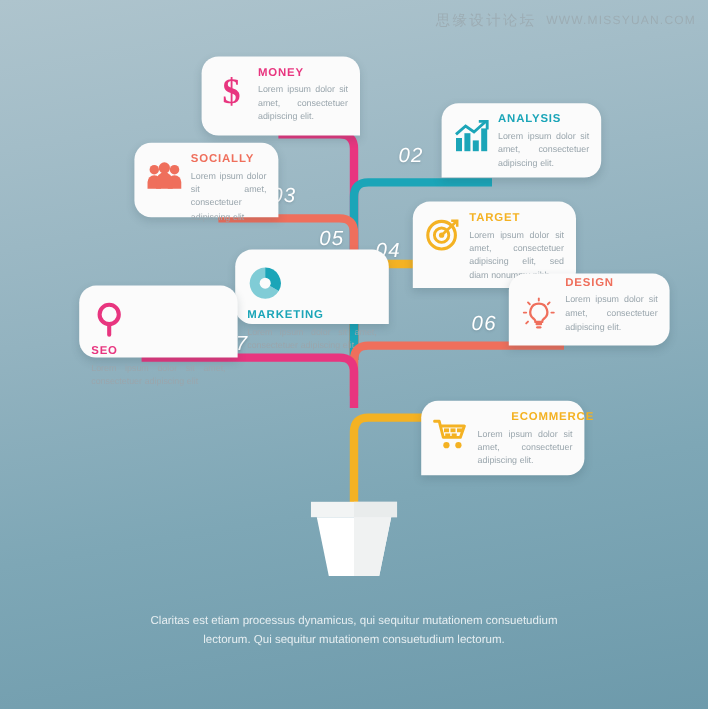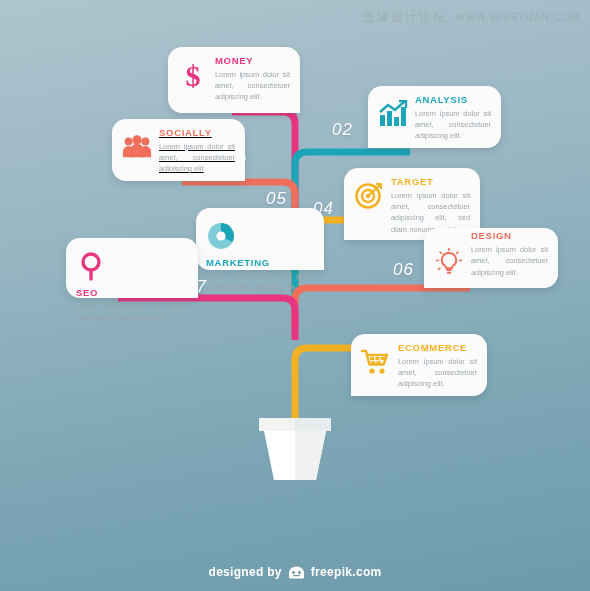--- a/index.html
+++ b/index.html
@@ -142,21 +142,21 @@
         <path d="M2 12 L10 5 L17 10 L27 1" stroke="#1ba5b8" stroke-width="2.4" fill="none"></path>
         <path d="M21 1 H28 V8" stroke="#1ba5b8" stroke-width="2.4" fill="none"></path>
       </svg>
     </span>
     <div class="body">
       <p class="ttl" style="color:#1ba5b8;">ANALYSIS</p>
       <p class="desc">Lorem ipsum dolor sit amet, consectetuer adipiscing elit.</p>
     </div>
   </div>
 
-  <div class="card tail-br" style="left:112px;top:119px;width:133px;height:62px;text-decoration:underline;">
+  <div class="card tail-br" style="left:112px;top:119px;width:120px;height:62px;">
     <span class="ico">
       <svg width="32" height="26" viewBox="0 0 32 26">
         <g fill="#ef6f5c">
           <circle cx="7" cy="7" r="4.2"></circle>
             <path d="M1 24v-6a6 6 0 0 1 12 0v6z"></path>
           <circle cx="25" cy="7" r="4.2"></circle>
             <path d="M19 24v-6a6 6 0 0 1 12 0v6z"></path>
           <circle cx="16" cy="5.5" r="5"></circle>
             <path d="M8.6 24v-7a7.4 7.4 0 0 1 14.8 0v7z"></path>
         </g>
@@ -237,39 +237,28 @@
           <rect x="14.4" y="9" width="4.2" height="3.2"></rect>
           <rect x="19.8" y="9" width="4.2" height="3.2"></rect>
           <rect x="10" y="13.2" width="4.2" height="2.6"></rect>
           <rect x="15.4" y="13.2" width="4.2" height="2.6"></rect>
           <circle cx="11" cy="23" r="2.6"></circle>
           <circle cx="21" cy="23" r="2.6"></circle>
         </g>
       </svg>
     </span>
     <div class="body">
-      <p class="ttl" style="color:#f4b223;">ECOMMERCE</p>
+      <p class="ttl" style="color:#f4b223;margin-left:28px;">ECOMMERCE</p>
       <p class="desc">Lorem ipsum dolor sit amet, consectetuer adipiscing elit.</p>
     </div>
   </div>
 
   <svg class="pot" viewBox="0 0 72 62">
     <rect x="0" y="0" width="72" height="13" fill="#f2f4f4"></rect>
     <rect x="36" y="0" width="36" height="13" fill="#e9ecec"></rect>
     <path d="M5 13 H67 L57 62 H15 Z" fill="#ffffff"></path>
     <path d="M36 13 H67 L57 62 H36 Z" fill="#f0f2f2"></path>
   </svg>
 
-
-  <div class="credit">
-    <span>designed by</span>
-    <span class="fp">
-      <svg width="19" height="15" viewBox="0 0 19 15">
-        <path d="M2 8.5a7.5 6 0 0 1 15 0v4.5a1.5 1.5 0 0 1-1.5 1.5h-12A1.5 1.5 0 0 1 2 13z" fill="#ffffff"></path>
-        <circle cx="6.6" cy="8.4" r="1.5" fill="#6d9aab"></circle>
-        <circle cx="12.4" cy="8.4" r="1.5" fill="#6d9aab"></circle>
-        <path d="M6.4 11.6h6.2" stroke="#6d9aab" stroke-width="1.3" stroke-linecap="round"></path>
-      </svg>
-    </span>
-    <span>freepik.com</span>
-  </div>
+  <div class="subtitle">Claritas est etiam processus dynamicus, qui sequitur mutationem consuetudium lectorum.  Qui sequitur mutationem consuetudium lectorum.</div>
+
 
 </div>
 
 </body></html>

